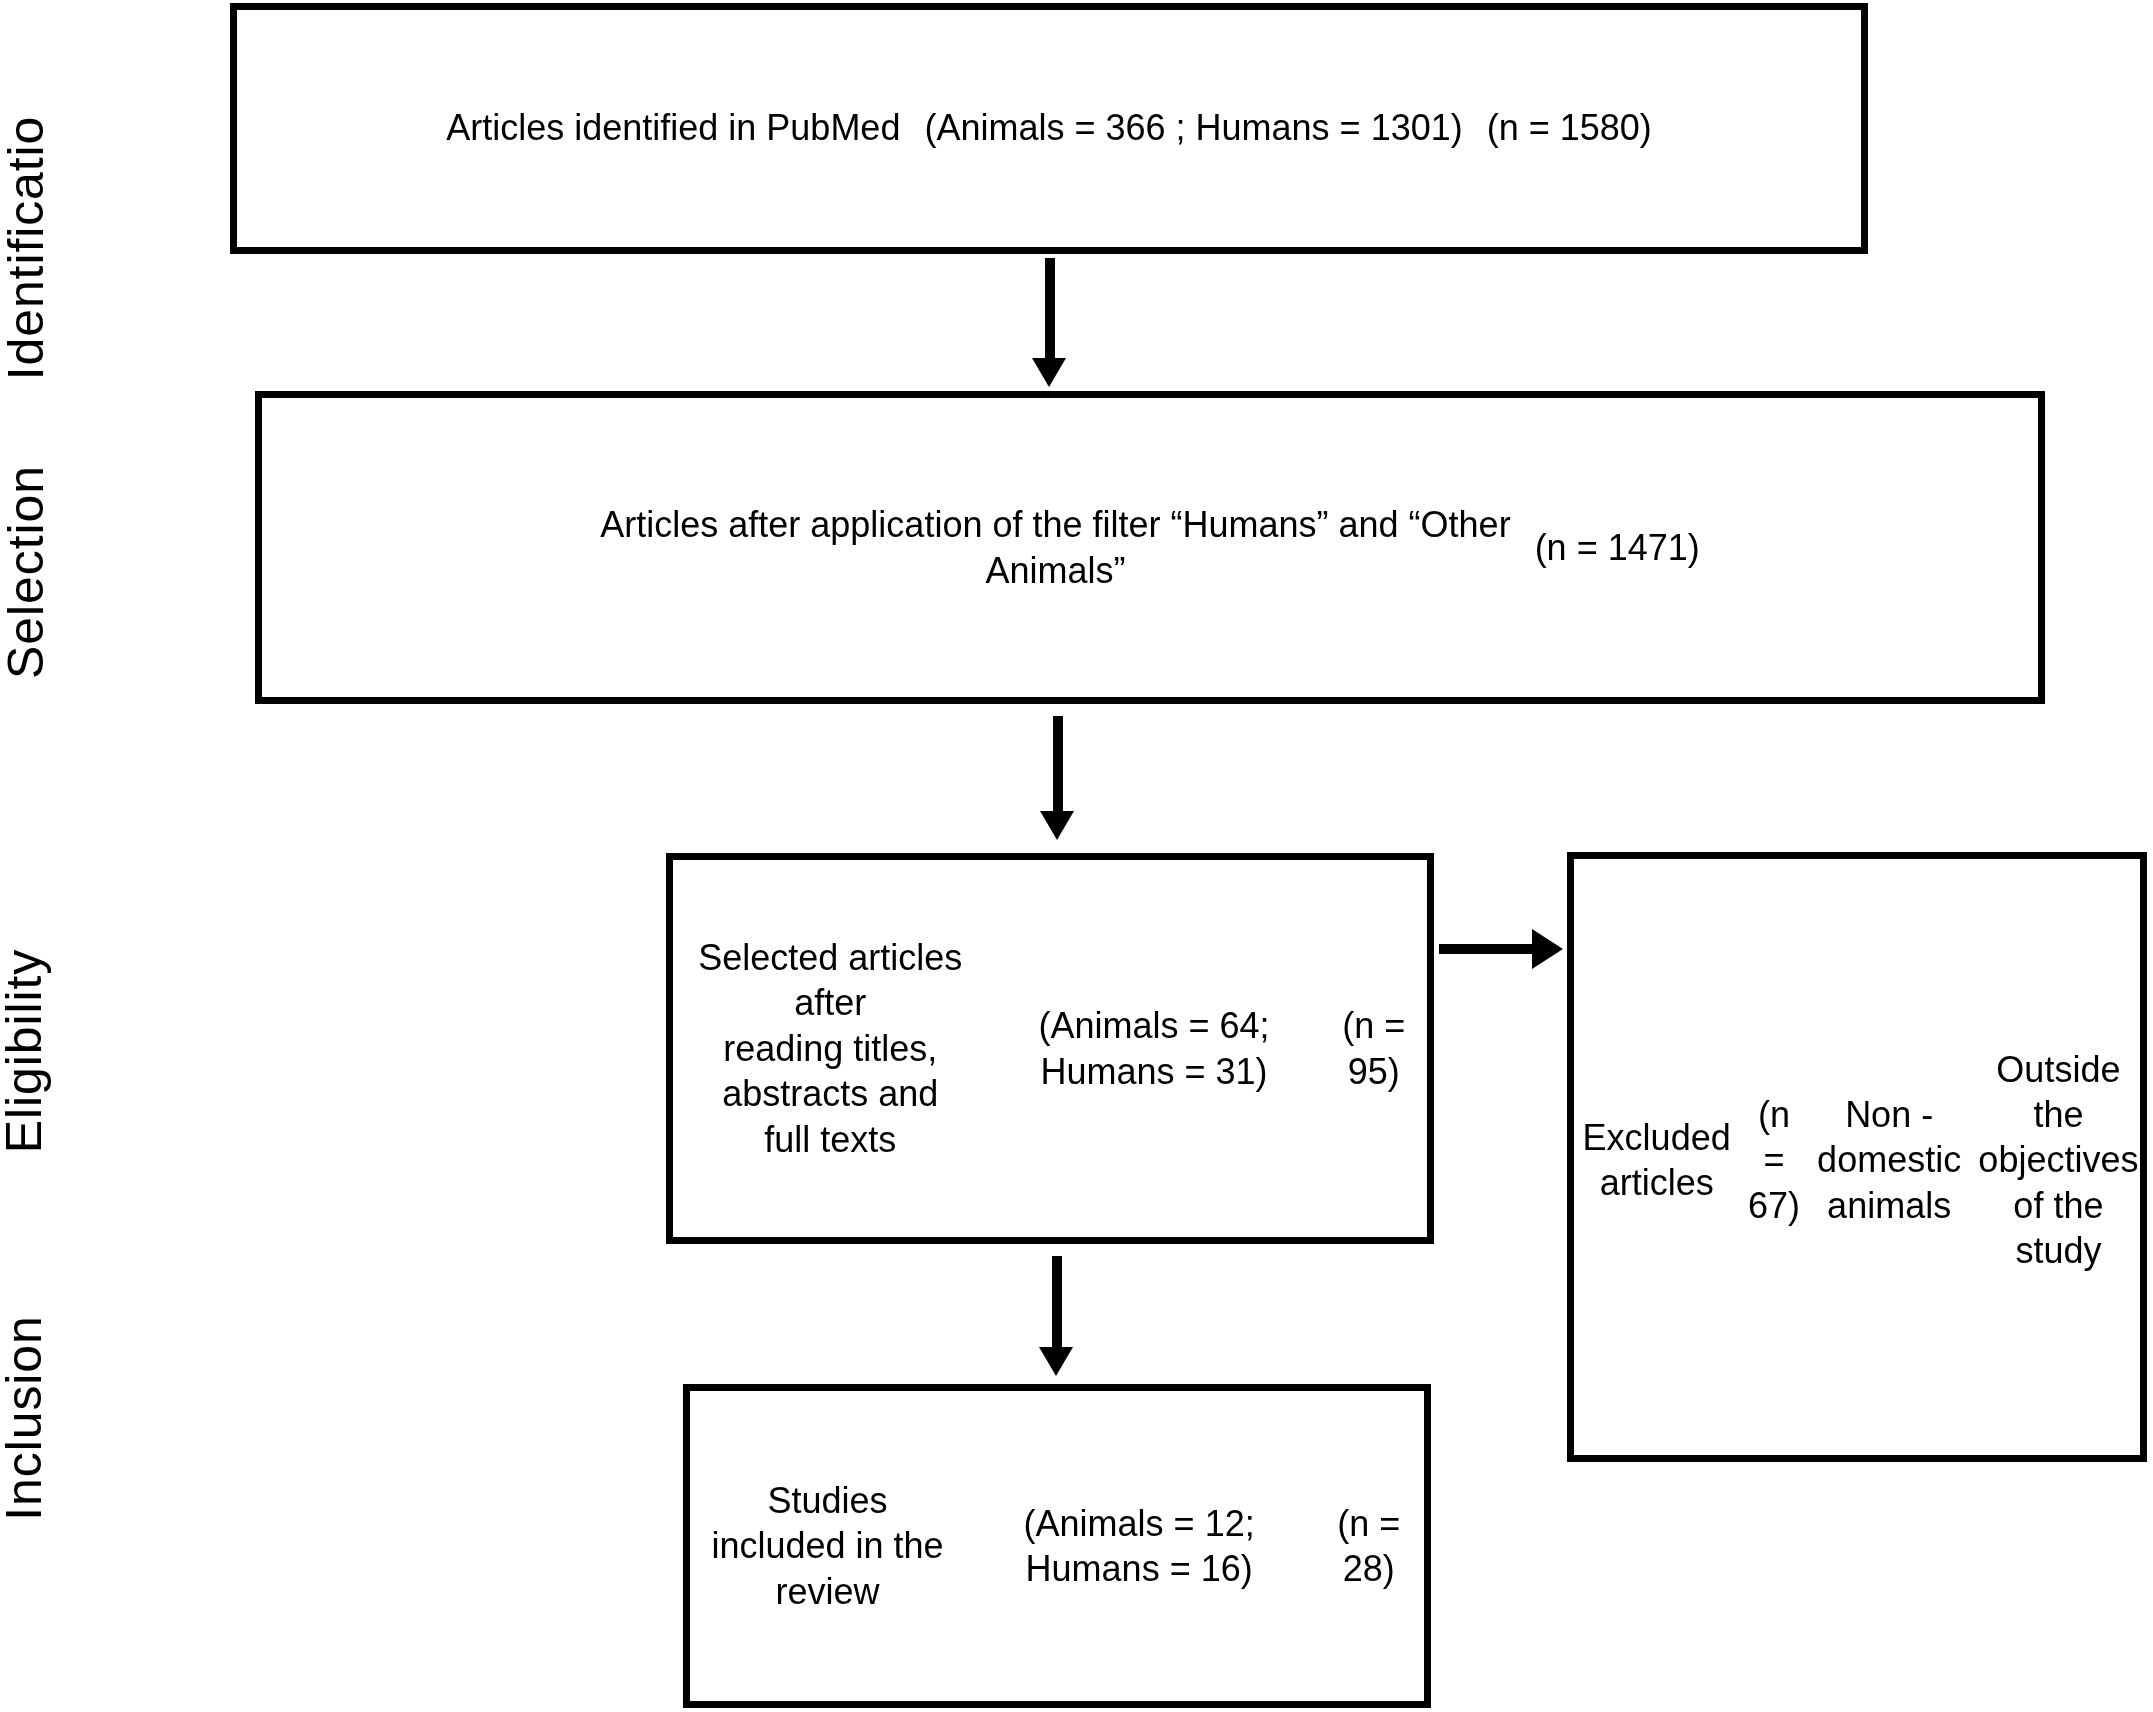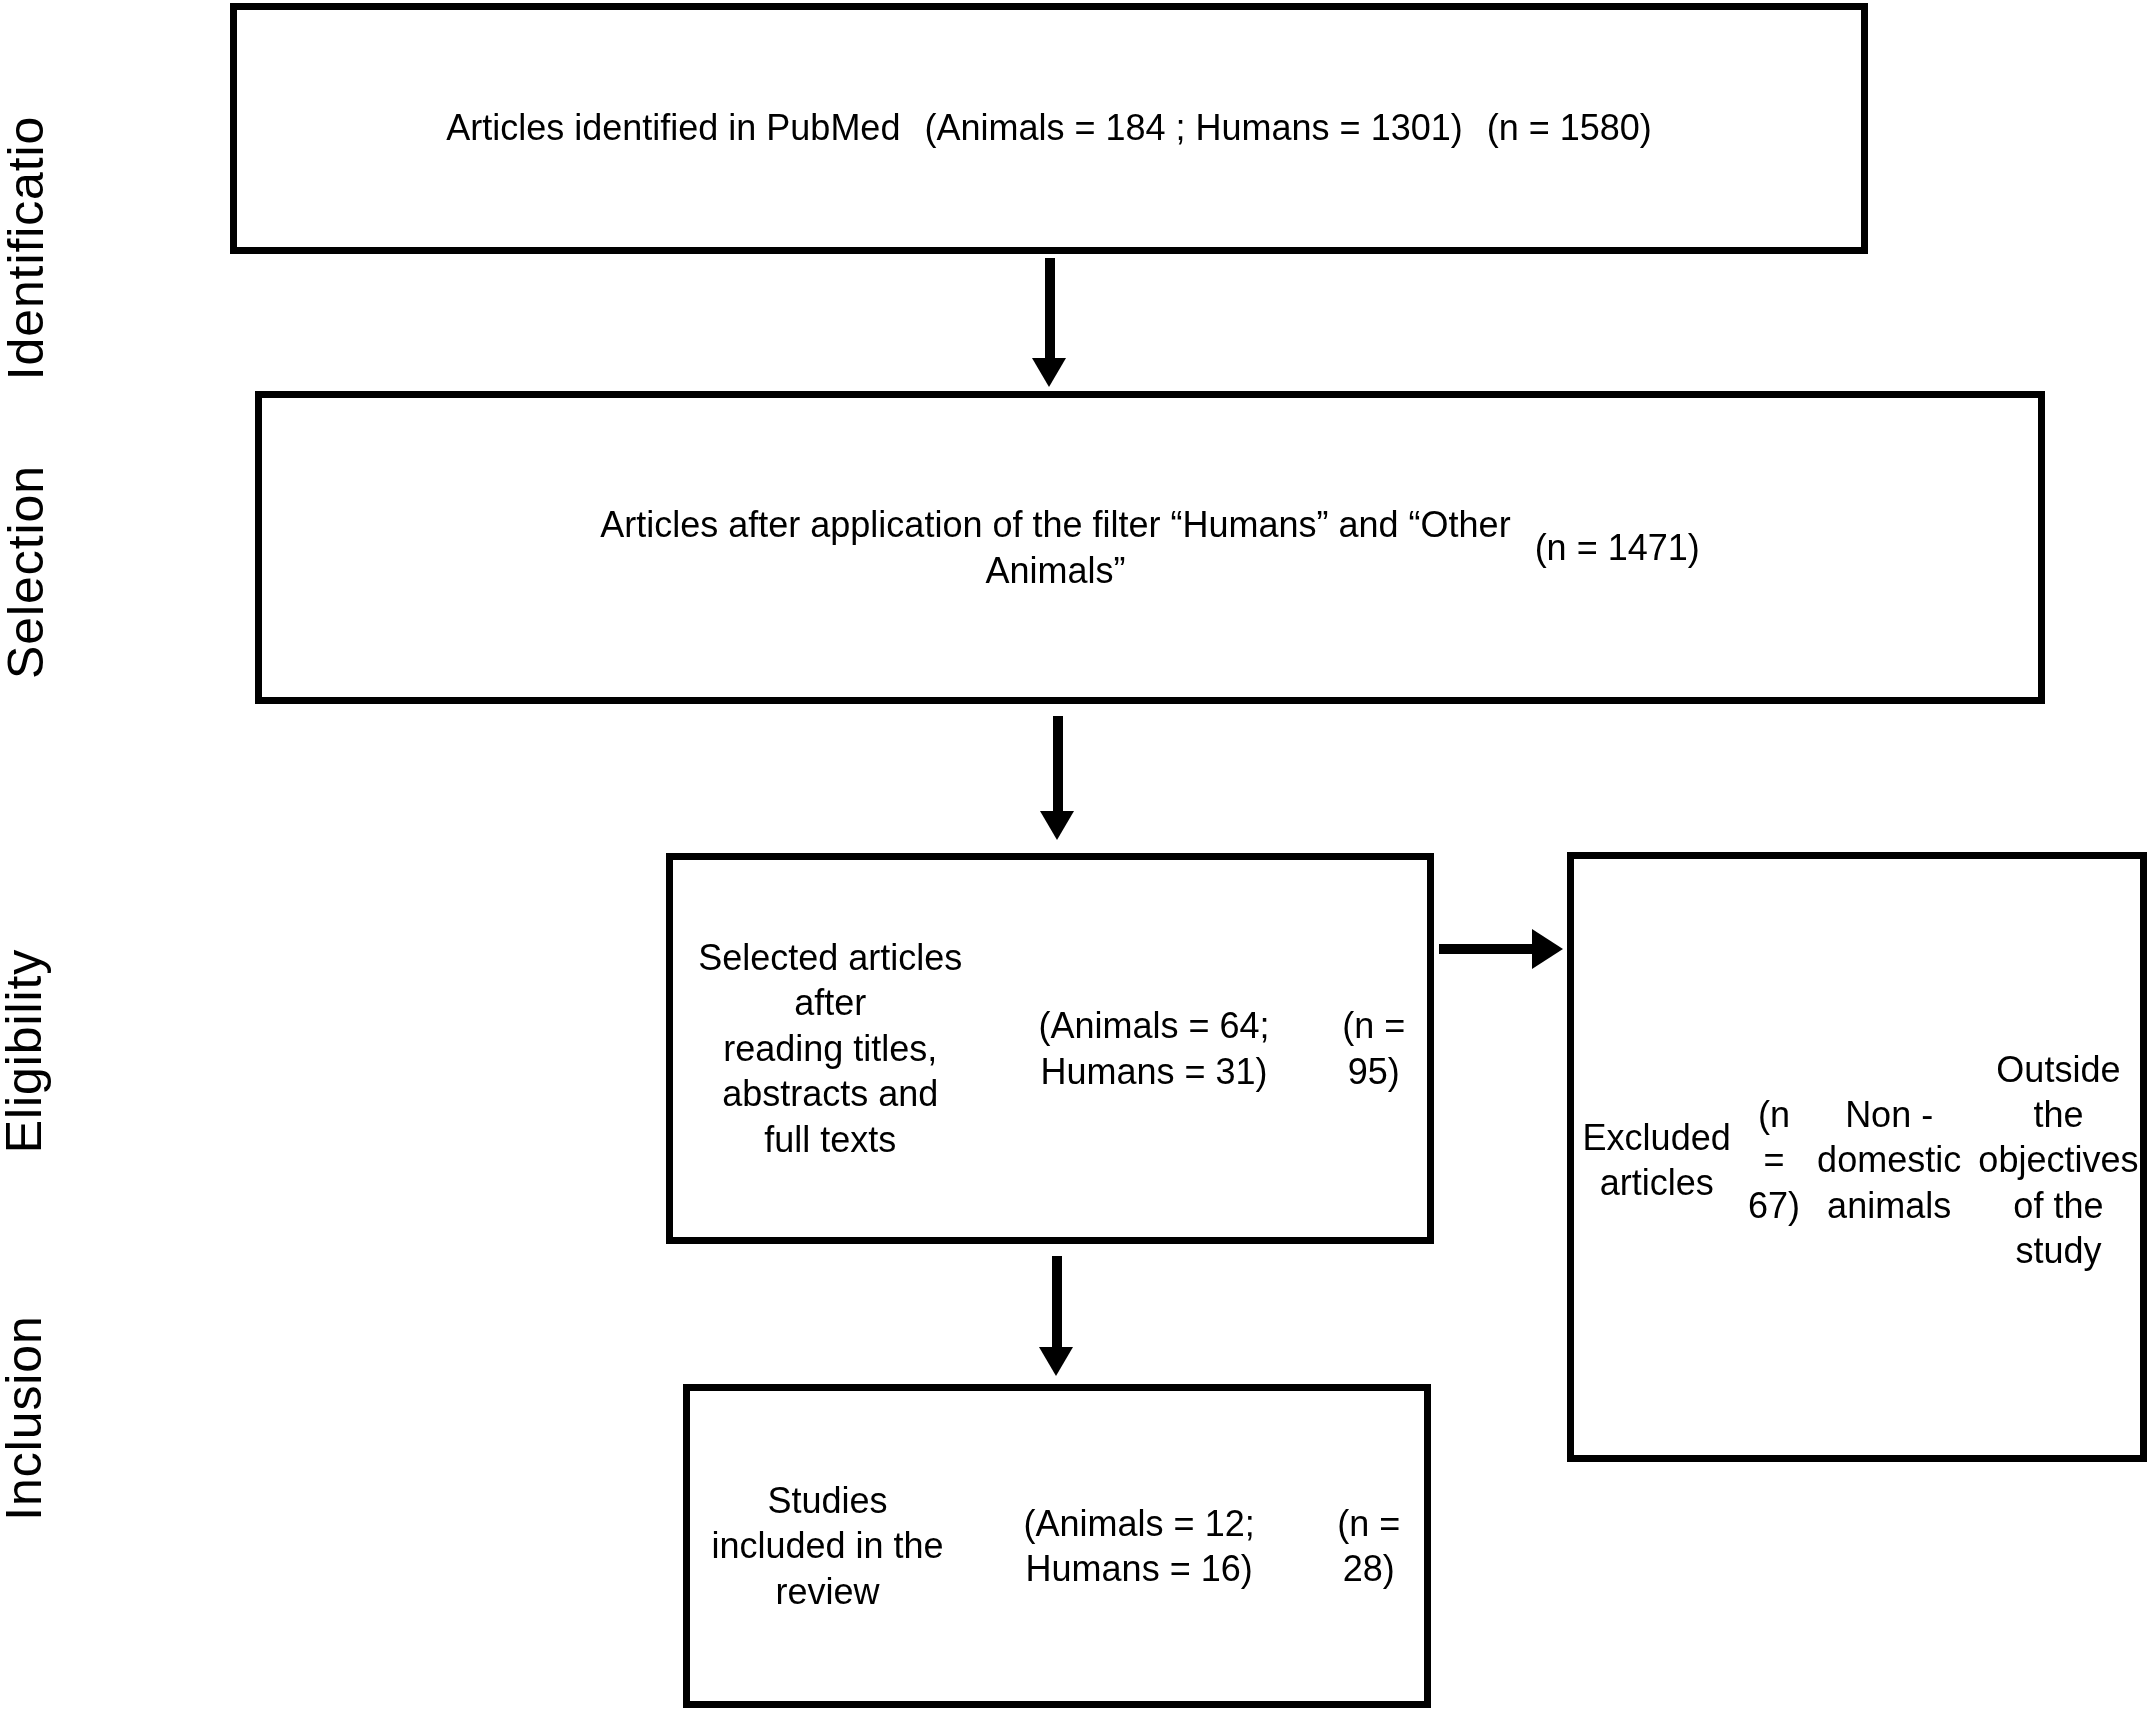--- a/index.html
+++ b/index.html
@@ -88,21 +88,21 @@
 
 <div class="canvas" style="--line: #000000; --fill: #ffffff; --bg: #ffffff; --text: #000000;">
 
   <div class="stage-label" style="left:26px; top:248px;">Identificatio</div>
   <div class="stage-label" style="left:26px; top:572px;">Selection</div>
   <div class="stage-label" style="left:24px; top:1051px;">Eligibility</div>
   <div class="stage-label" style="left:24px; top:1418px;">Inclusion</div>
 
   <div class="box" id="box-identified">
       <div class="box-line">Articles identified in PubMed</div>
-      <div class="box-line">(Animals = 184 ; Humans = 1301)</div>
+      <div class="box-line">(Animals = 366 ; Humans = 1301)</div>
       <div class="box-line">(n = 1580)</div>
     </div>
 
   <div class="box" id="box-filtered">
       <div class="box-line">Articles after application of the filter “Humans” and “Other
 Animals”</div>
       <div class="box-line">(n = 1471)</div>
     </div>
 
   <div class="box" id="box-selected">

